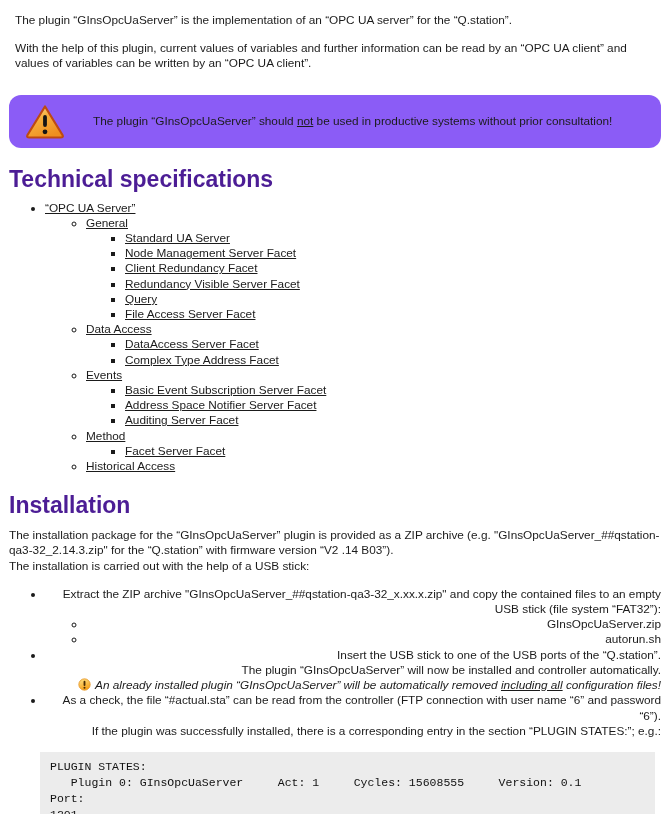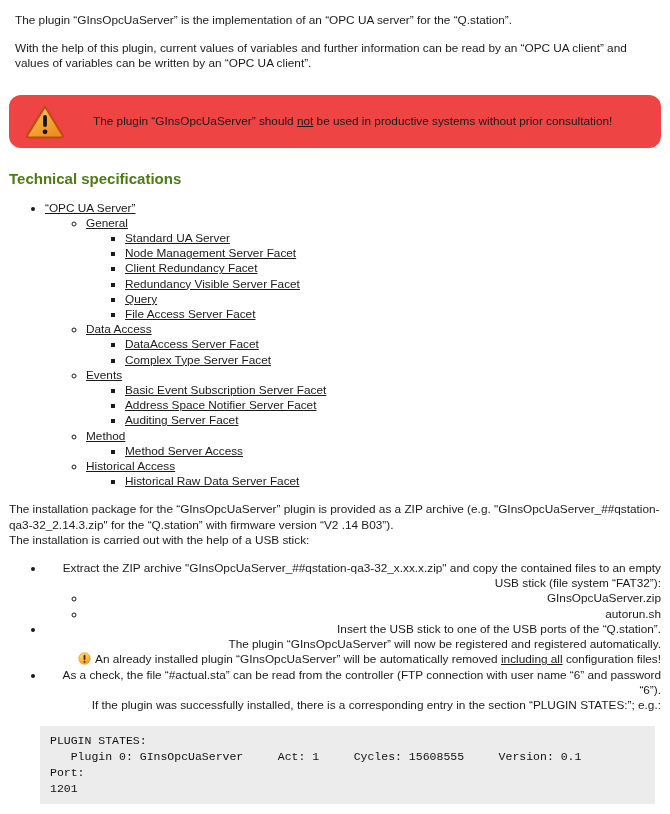--- a/index.html
+++ b/index.html
@@ -12,52 +12,52 @@
     color:#1b1b1b;
     overflow:hidden;
   }
   .content{padding:7px 9px 0 9px;}
   .para{margin:6px;}
   .para+.para{margin-top:13px;}
 
   
   .warning-box{
     margin-top:23px;
-    background:#ef4444;
+    background:#8b5cf6;
     border-radius:12px;
     padding:9px 16px;
     display:flex;
     align-items:center;
     gap:28px;
     min-height:29px;
   }
   .warning-box .tri{width:40px;height:35px;flex:0 0 auto;}
 
   h2{
-    font-size:15px;
+    font-size:23px;
     line-height:20px;
     font-weight:bold;
-    color:#4d7c0f;
+    color:#4c1d95;
     margin:21px 0 0 0;
   }
 
   
   ul{margin:0;padding:0;}
   ul.l1{list-style-type:disc;padding-left:36px;margin-top:12px;text-decoration:underline;}
   ul.l2{list-style-type:circle;padding-left:41px;}
   ul.l3{list-style-type:square;padding-left:39px;}
   li{padding:0;margin:0;}
 
   .install-text{margin-top:13px;}
   .install-text div{margin:0;}
 
   ul.steps{list-style-type:disc;padding-left:36px;margin-top:13px;text-align:right;}
   ul.files{list-style-type:circle;padding-left:41px;}
 
-  .note-line{margin-left:-5px;}
+  .note-line{margin-left:-5px;font-style:italic;}
   .note-icon{
     display:inline-block;width:13px;height:13px;
     vertical-align:-2px;margin-right:4px;
   }
   .u{text-decoration:underline;}
 
   pre.code{
     margin:13px 6px 0 31px;
     background:#ECECEC;
     padding:7px 10px;
@@ -104,61 +104,59 @@
             <li>Node Management Server Facet</li>
             <li>Client Redundancy Facet</li>
             <li>Redundancy Visible Server Facet</li>
             <li>Query</li>
             <li>File Access Server Facet</li>
           </ul>
         </li>
         <li><span>Data Access</span>
           <ul class="l3">
             <li>DataAccess Server Facet</li>
-            <li>Complex Type Server Facet</li>
+            <li>Complex Type Address Facet</li>
           </ul>
         </li>
         <li><span>Events</span>
           <ul class="l3">
             <li>Basic Event Subscription Server Facet</li>
             <li>Address Space Notifier Server Facet</li>
             <li>Auditing Server Facet</li>
           </ul>
         </li>
         <li><span>Method</span>
           <ul class="l3">
-            <li>Method Server Access</li>
+            <li>Facet Server Facet</li>
           </ul>
         </li>
         <li><span>Historical Access</span>
-          <ul class="l3">
-            <li>Historical Raw Data Server Facet</li>
-          </ul>
         </li>
       </ul>
     </li>
   </ul>
 
+  <h2>Installation</h2>
 
   <div class="install-text">
     <div>The installation package for the “GInsOpcUaServer” plugin is provided as a ZIP archive (e.g. "GInsOpcUaServer_##qstation-qa3-32_2.14.3.zip" for the “Q.station” with firmware version “V2 .14 B03”).</div>
     <div>The installation is carried out with the help of a USB stick:</div>
   </div>
 
   <ul class="steps">
     <li>
       <div>Extract the ZIP archive "GInsOpcUaServer_##qstation-qa3-32_x.xx.x.zip" and copy the contained files to an empty USB stick (file system “FAT32”):</div>
       <ul class="files">
         <li>GInsOpcUaServer.zip</li>
         <li>autorun.sh</li>
       </ul>
     </li>
     <li>
       <div>Insert the USB stick to one of the USB ports of the “Q.station”.</div>
-      <div>The plugin “GInsOpcUaServer” will now be registered and registered automatically.</div>
+      <div>The plugin “GInsOpcUaServer” will now be installed and controller automatically.</div>
       <div class="note-line">
         <svg class="note-icon" viewBox="0 0 14 14">
           <defs>
             <linearGradient id="cg" x1="0" y1="0" x2="0.4" y2="1">
               <stop offset="0" stop-color="#FFE58A"></stop>
               <stop offset="1" stop-color="#F7A21B"></stop>
             </linearGradient>
           </defs>
           <circle cx="7" cy="7" r="6.1" fill="url(#cg)" stroke="#E89A2F" stroke-width="1"></circle>
           <rect x="6" y="3" width="2" height="5.5" rx="1" fill="#4a2c05"></rect>

